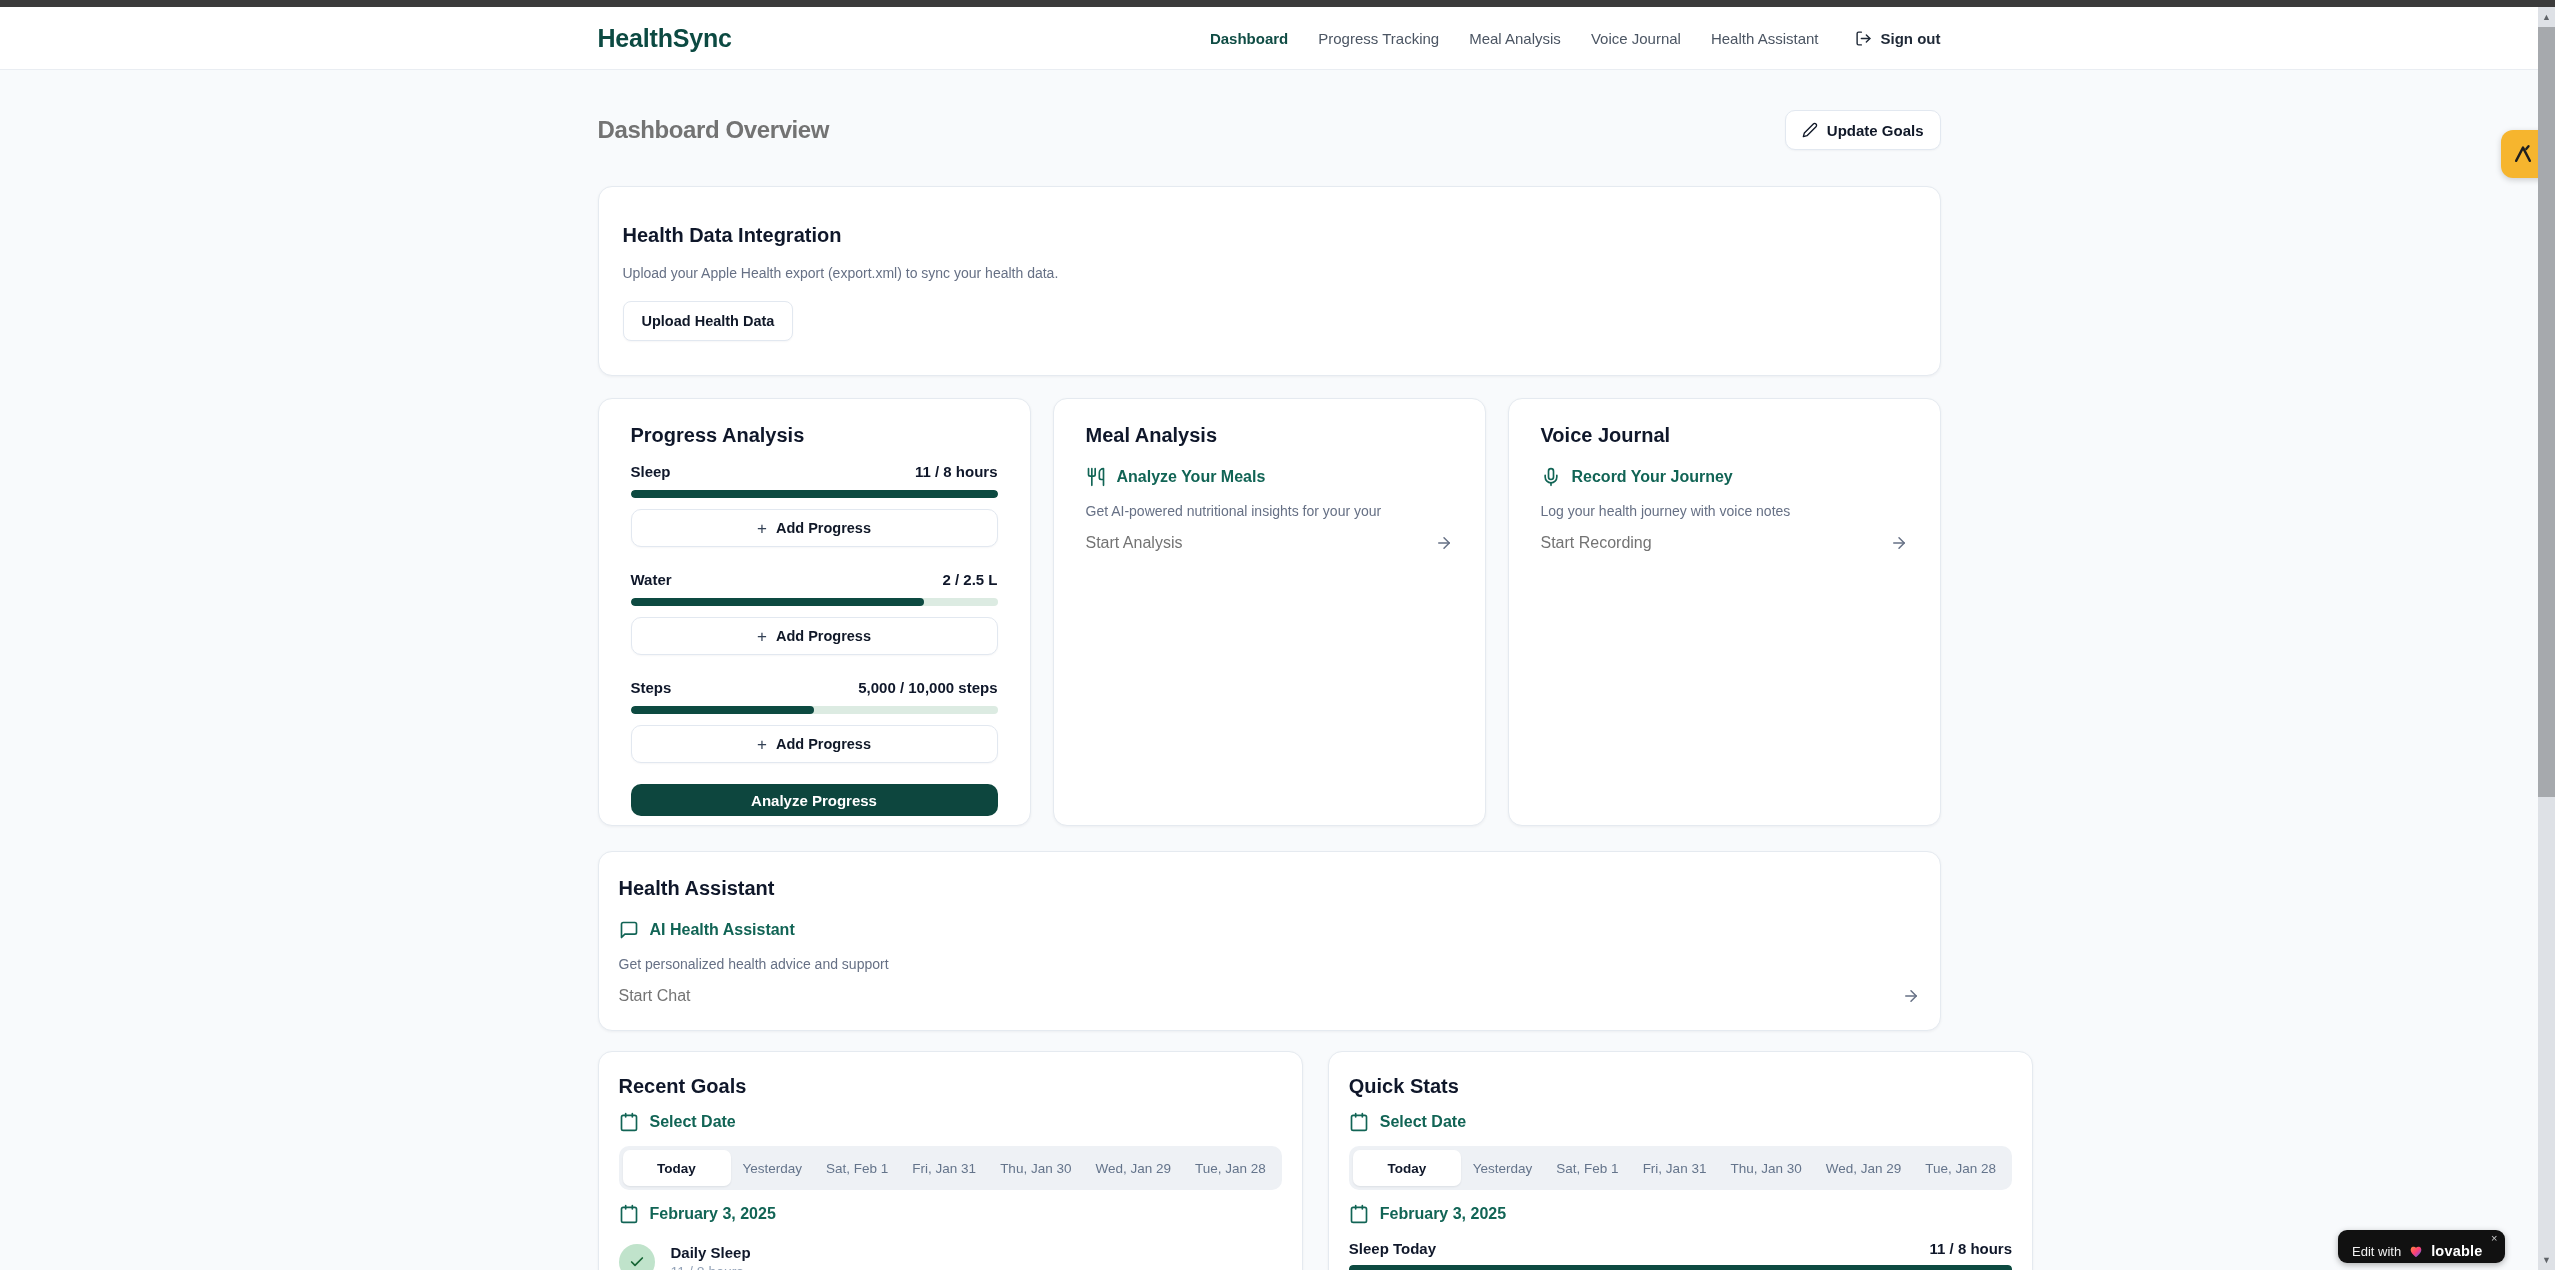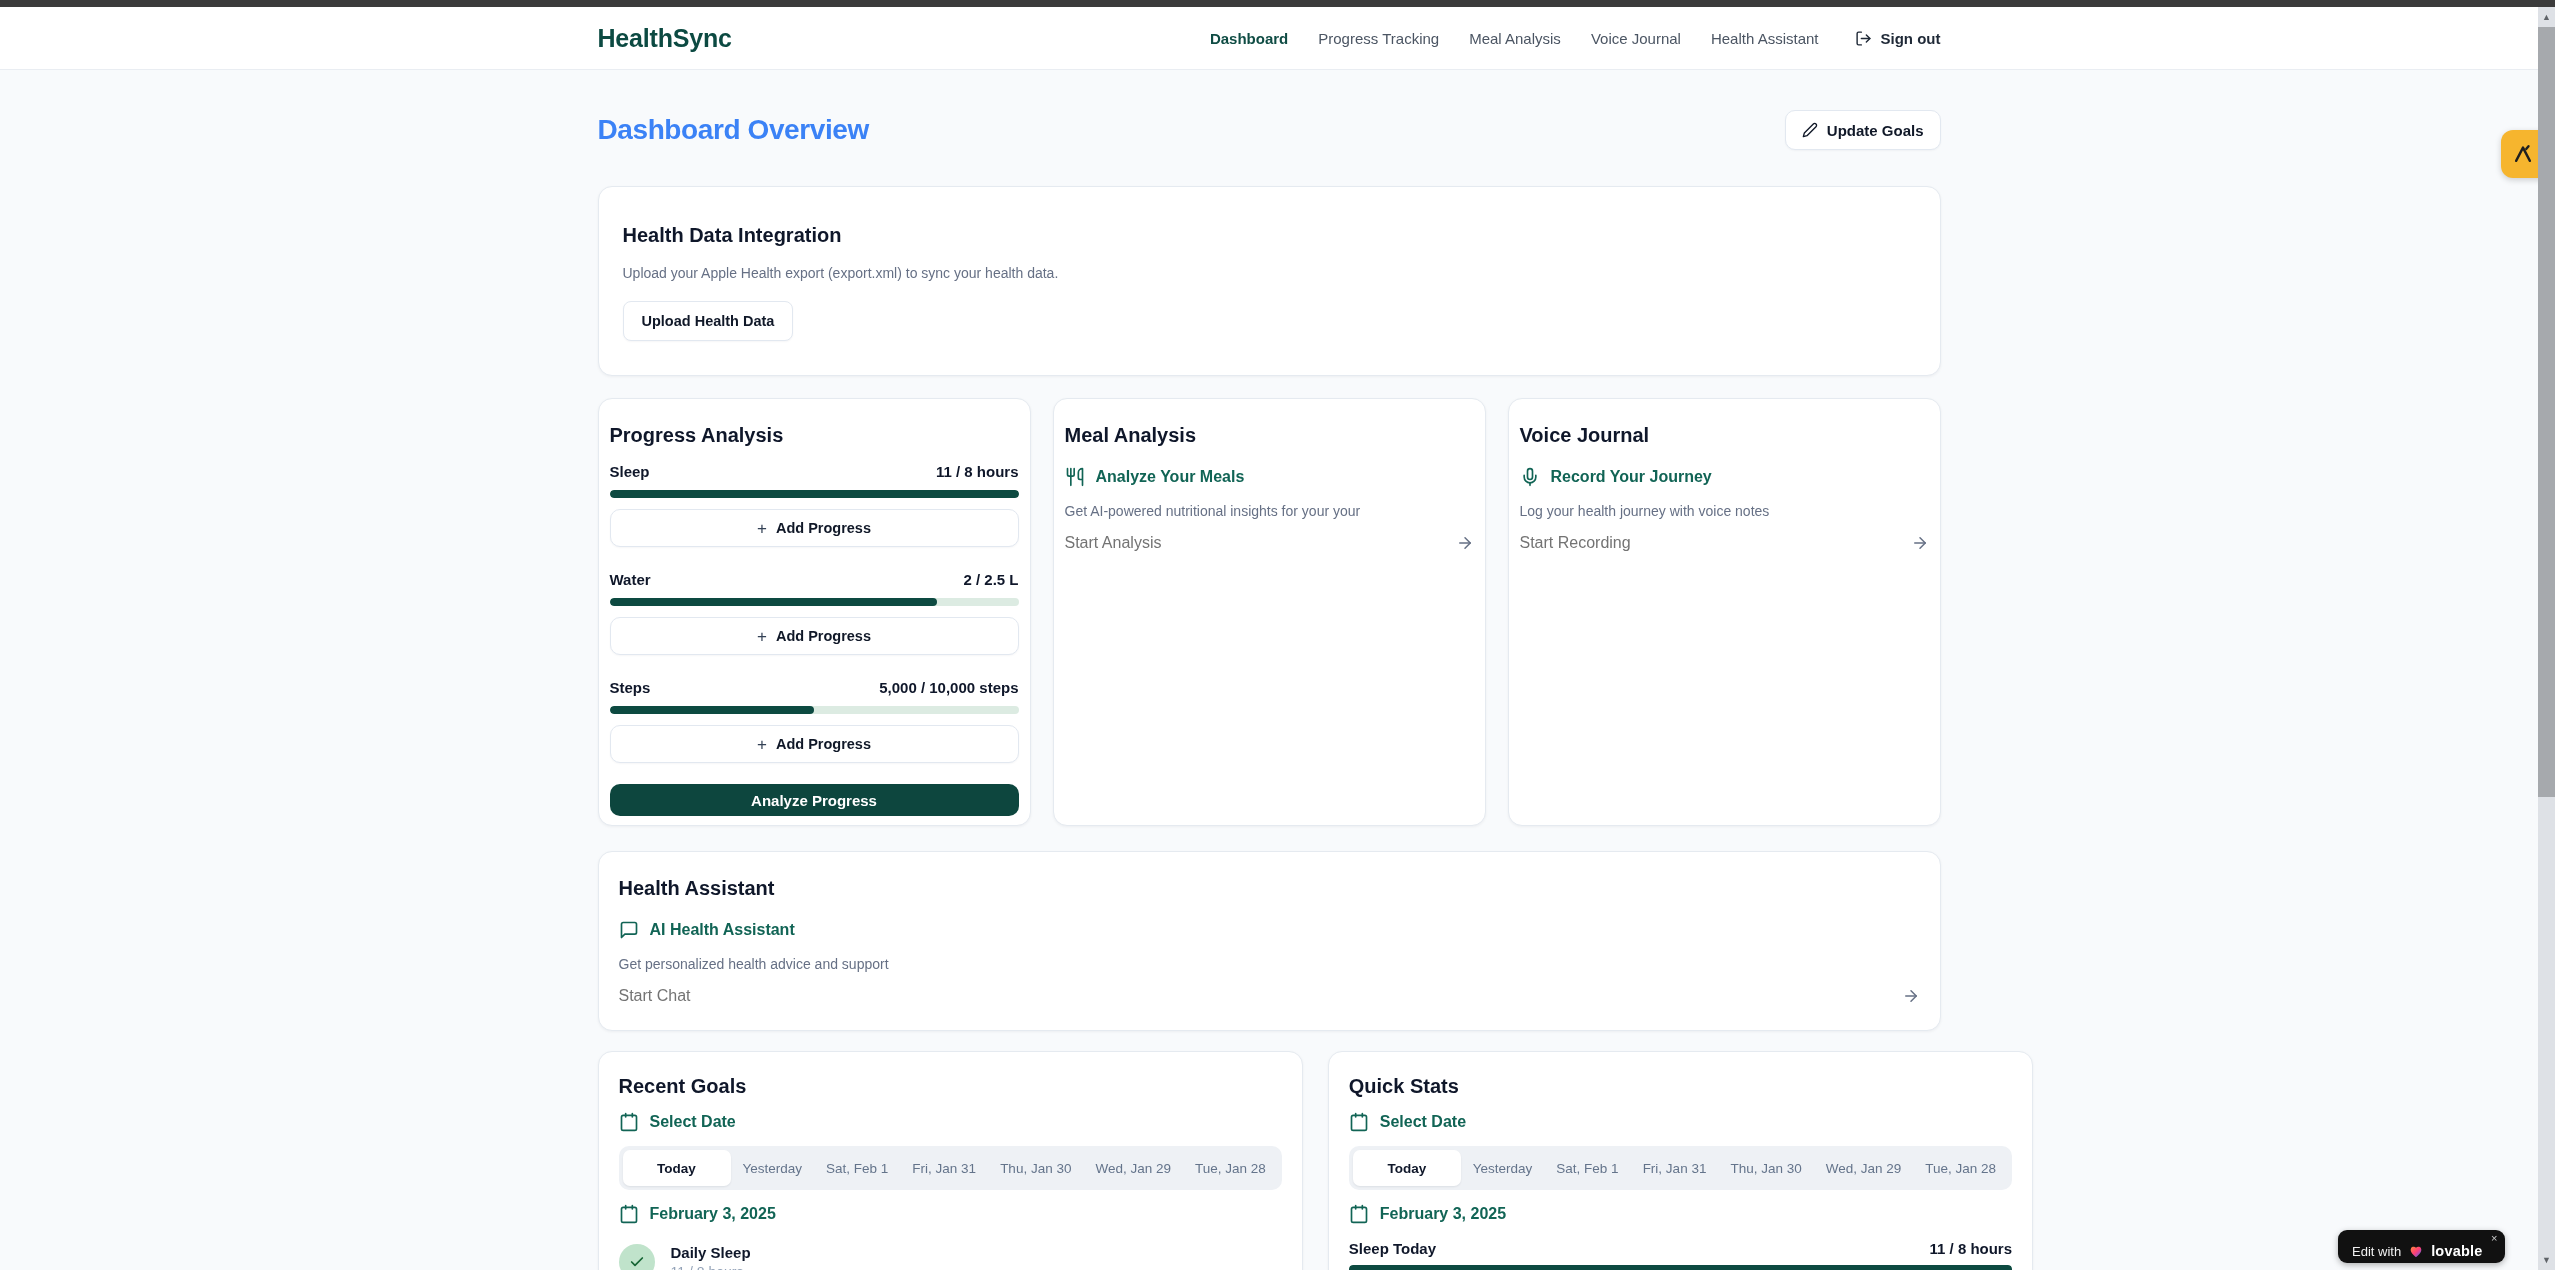--- a/index.html
+++ b/index.html
@@ -17,37 +17,37 @@
   .logo { font-size:25px; font-weight:700; color:#0c4a42; letter-spacing:-0.2px; }
   nav { display:flex; align-items:center; gap:30px; }
   .nav-link { font-size:15px; color:#4b5563; cursor:pointer; }
   .nav-link.active { color:#0f4c44; font-weight:600; }
   .signout { display:flex; align-items:center; gap:9px; font-size:15px; font-weight:600; color:#1f2937; cursor:pointer; margin-left:6px; }
   .signout svg { width:17px; height:17px; stroke:#1f2937; }
 
   
   main { padding-top:40px; }
   .page-head { display:flex; align-items:center; justify-content:space-between; margin-bottom:36px; }
-  h1 { font-size:28px; font-weight:700; letter-spacing:-0.4px; color:#3b82f6; }
+  h1 { font-size:24px; font-weight:700; letter-spacing:-0.4px; color:#737373; }
   .btn-outline { display:inline-flex; align-items:center; justify-content:center; gap:9px;
     background:#fff; border:1px solid #e2e8f0; border-radius:10px; font-size:15px; font-weight:600;
     color:#101828; cursor:pointer; box-shadow:0 1px 2px rgba(16,24,40,.04); }
   .update-btn { height:40px; padding:16px 16px; }
   .update-btn svg { width:16px; height:16px; stroke:#101828; }
 
   
   .card { background:#fff; border:1px solid #e5eaf0; border-radius:14px; box-shadow:0 1px 3px rgba(16,24,40,.05); }
   .card-title { font-size:20px; font-weight:600; color:#0f172a; line-height:28px; }
 
   .hd-card { padding:34px 24px; margin-bottom:22px; }
   .hd-desc { font-size:14px; color:#667085; margin-top:16px; }
   .upload-btn { height:40px; padding:0 18px; border-radius:8px; margin-top:20px; font-size:14.5px; }
 
   .grid3 { display:grid; grid-template-columns:1fr 1fr 1fr; gap:22px; margin-bottom:25px; }
-  .grid3 .card { height:428px; padding:22px 11px; }
+  .grid3 .card { height:428px; padding:22px 32px; }
 
   
   .metric { margin-top:0; }
   .metric-row { display:flex; justify-content:space-between; align-items:center; margin-top:14px; }
   .metric-label, .metric-value { font-size:15px; font-weight:600; color:#0f172a; }
   .bar { height:8px; border-radius:4px; background:#dcebe2; margin-top:10px; overflow:hidden; }
   .bar-fill { height:100%; background:#0d4a41; border-radius:4px; }
   .add-btn { width:100%; height:38px; border-radius:10px; margin-top:11px; font-size:14.5px; }
   .add-btn .plus { font-size:17px; font-weight:400; color:#334155; line-height:1; }
   .metric + .metric .metric-row { margin-top:24px; }

